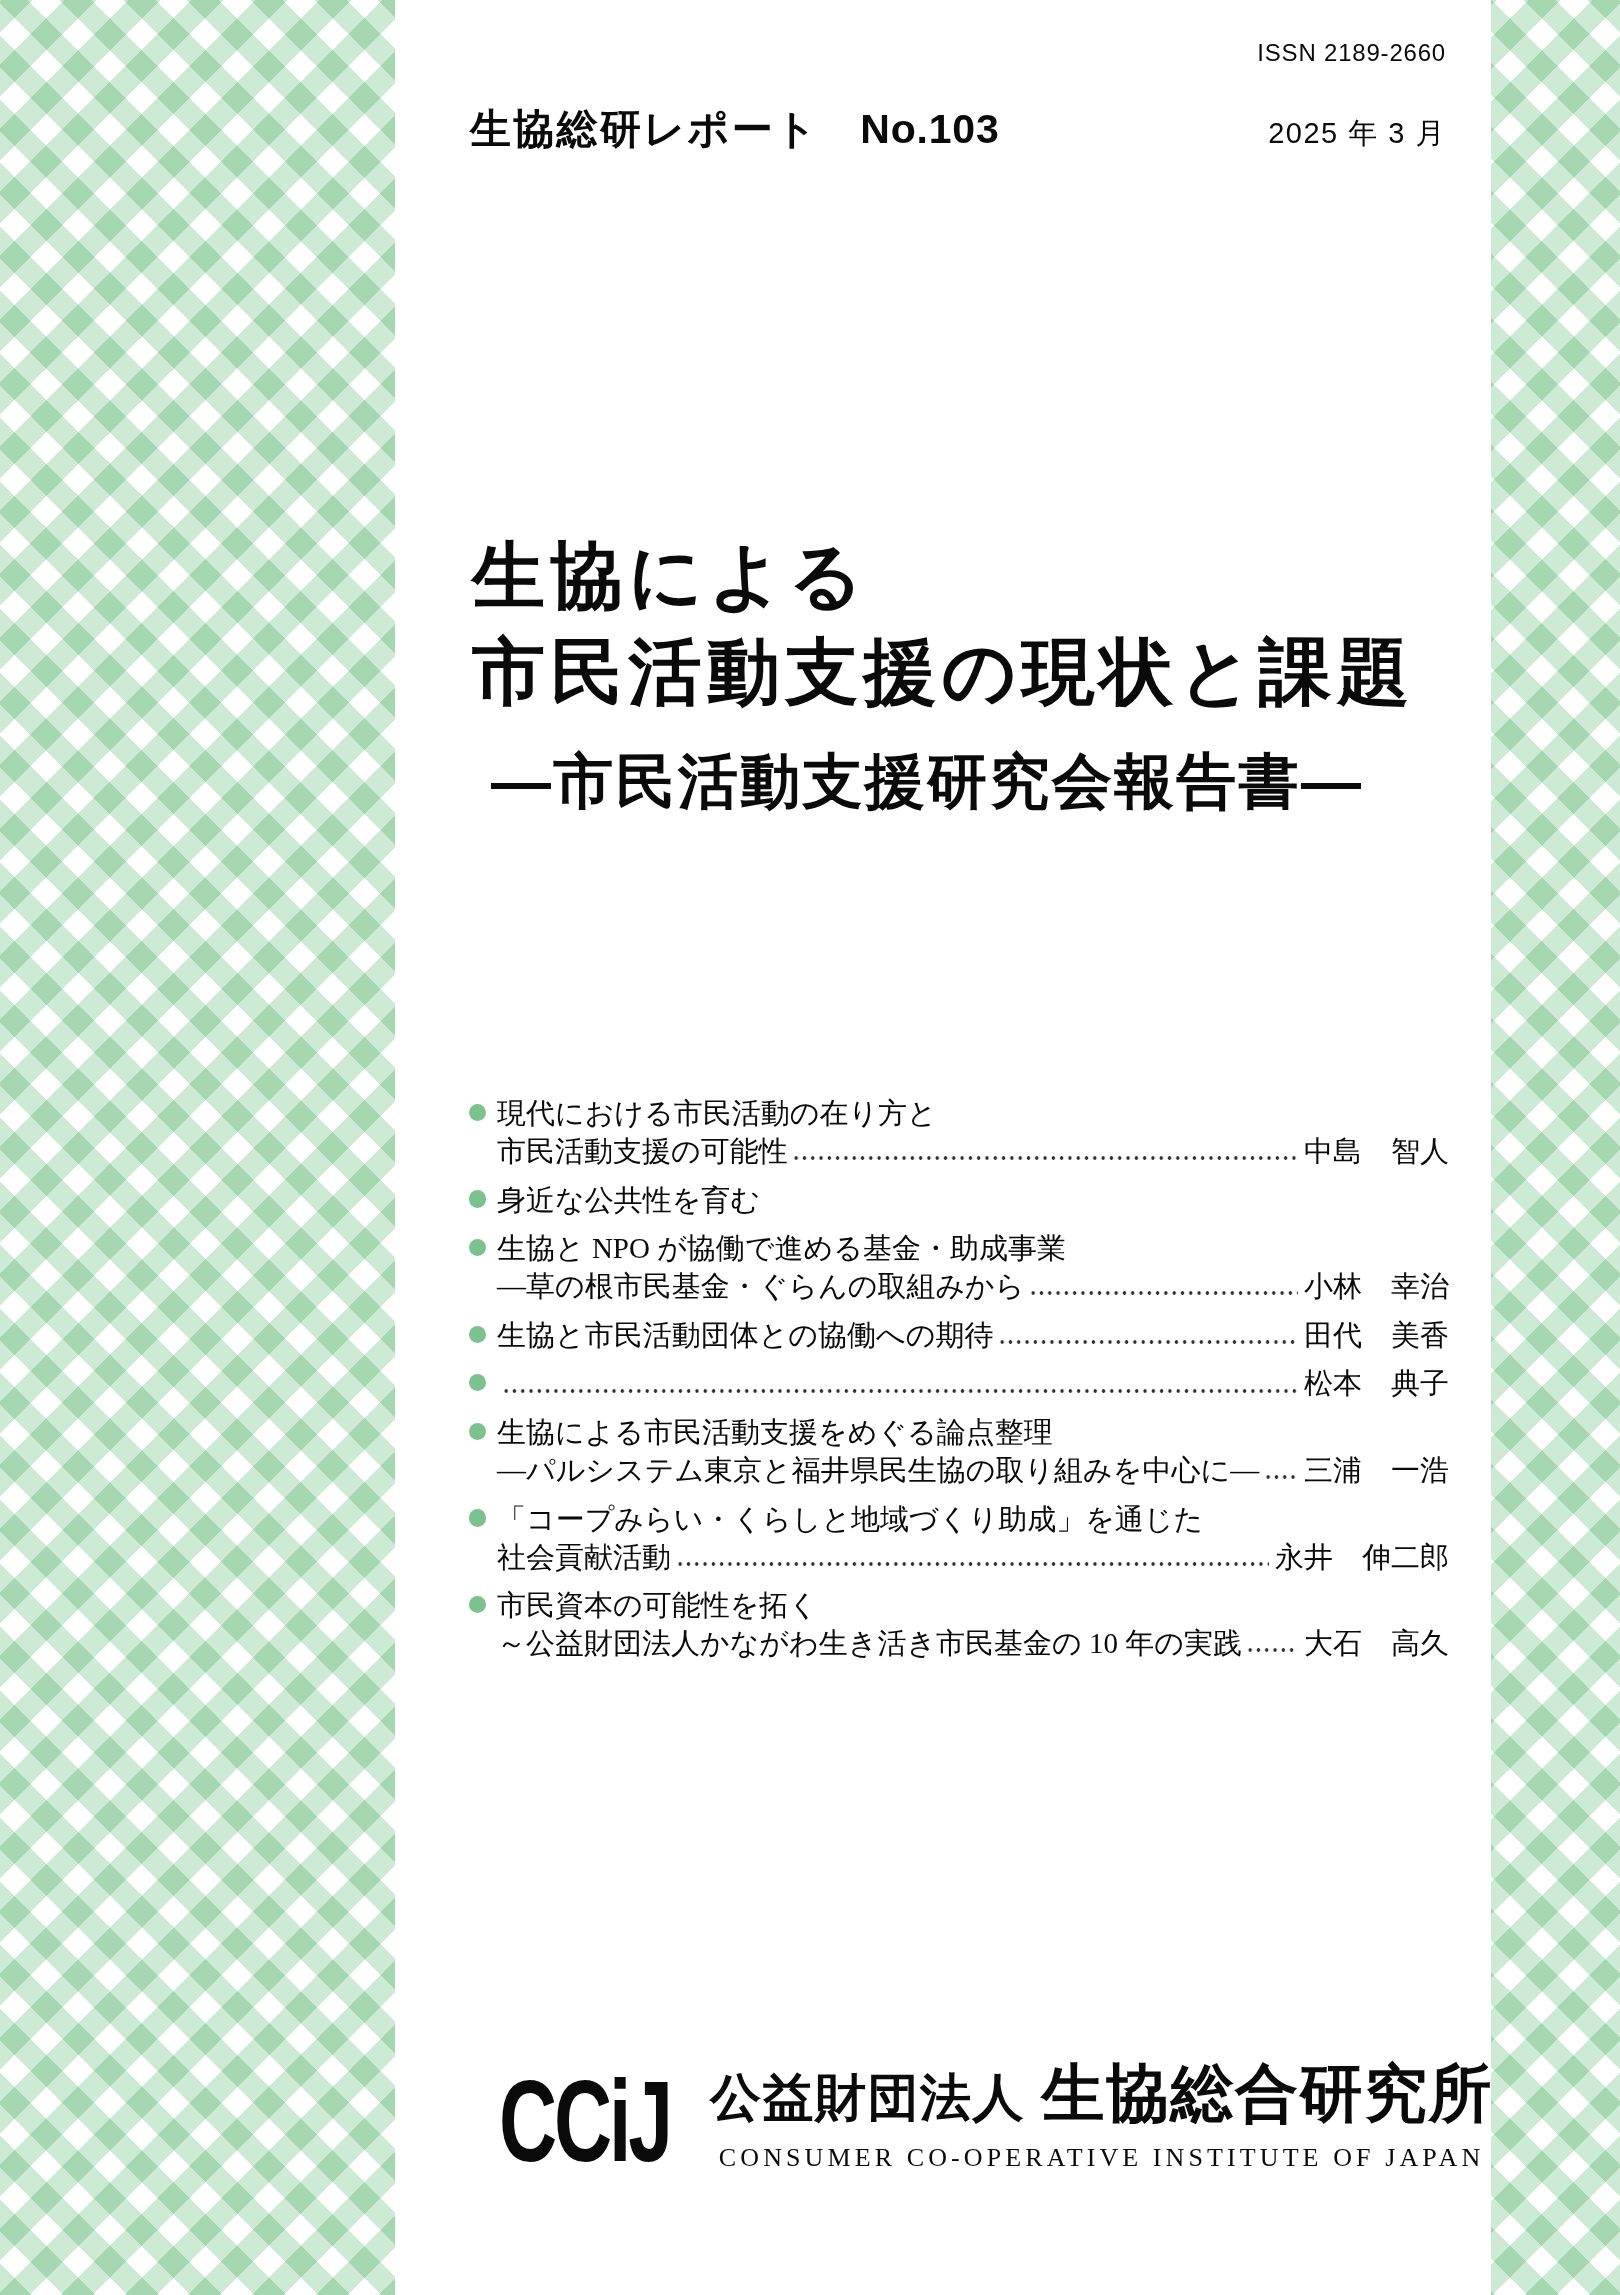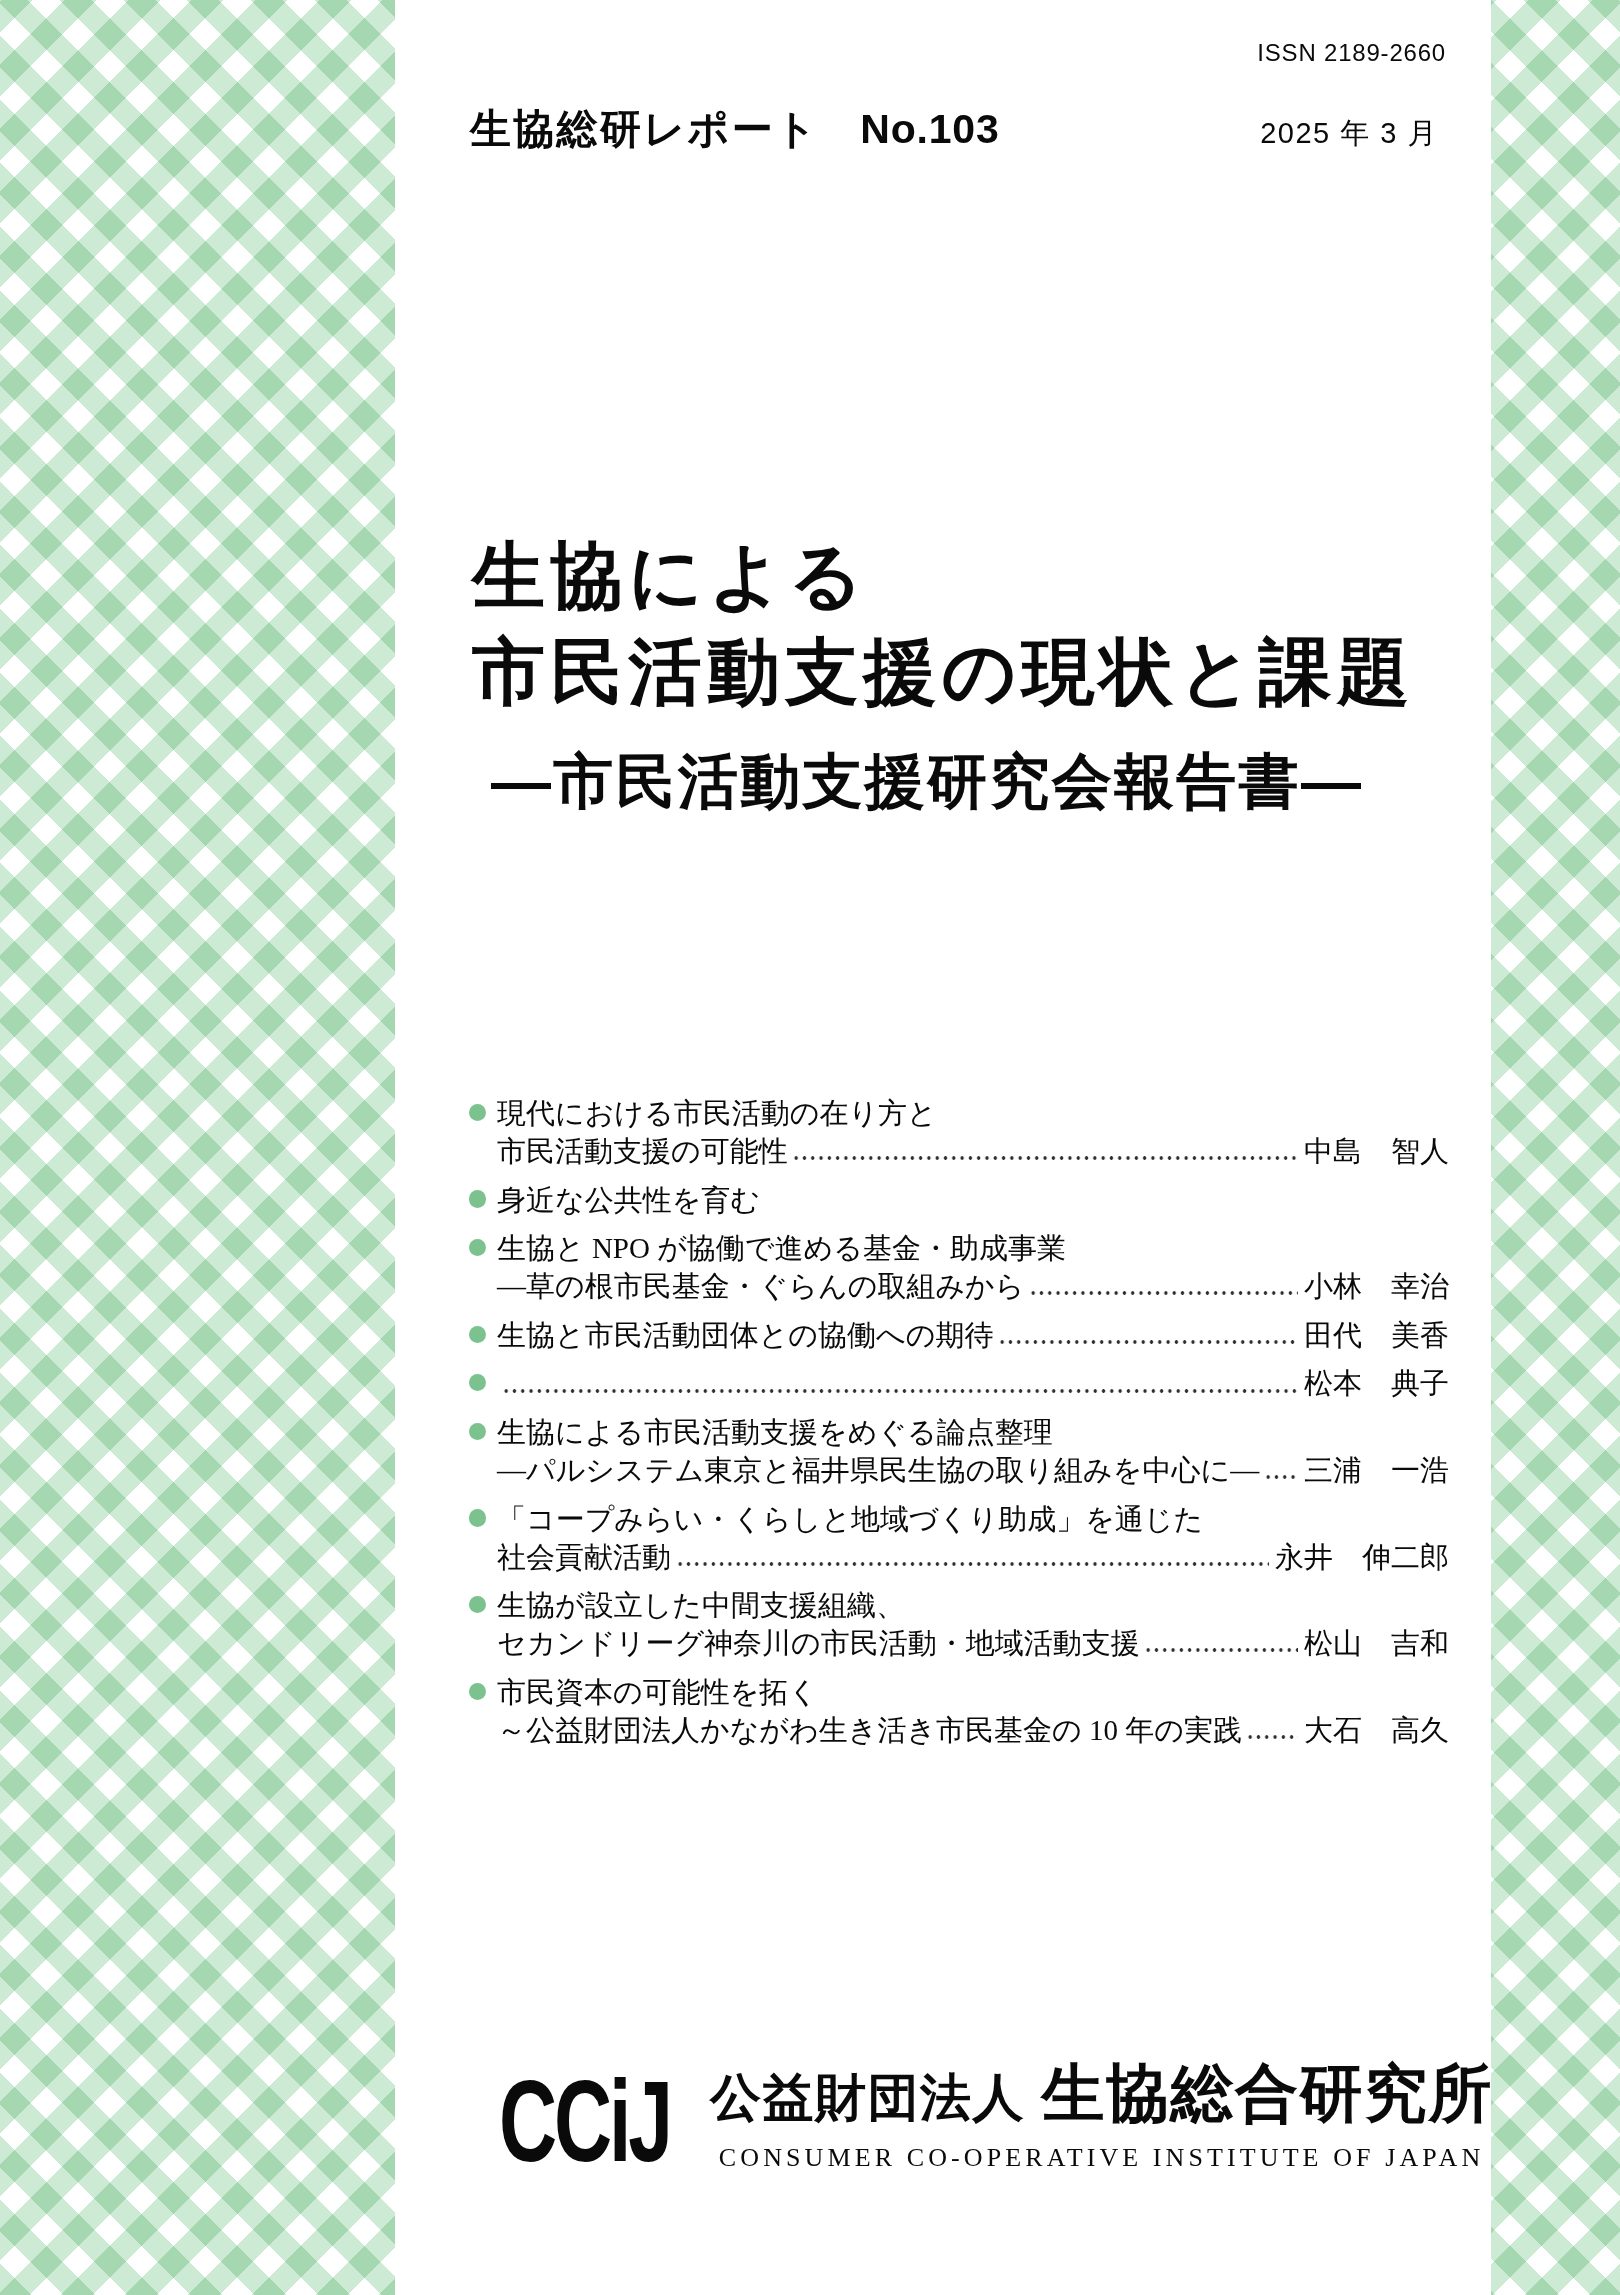--- a/index.html
+++ b/index.html
@@ -20,21 +20,21 @@
   .content {
     position:absolute; left:395px; top:0; width:1096px; height:100%;
     background:#ffffff;
   }
   
   .issn {
     position:absolute; top:39px; right:45px;
     font-size:24px; letter-spacing:0.8px;
   }
   .series-row {
-    position:absolute; left:75px; right:53px; top:102px;
+    position:absolute; left:75px; right:45px; top:102px;
     display:flex; justify-content:space-between; align-items:baseline;
   }
   .series { font-size:41px; font-weight:900; letter-spacing:2.3px; }
   .series .no { margin-left:41px; letter-spacing:0.8px; }
   .pubdate { font-size:29px; letter-spacing:1.5px; }
   
   .title {
     position:absolute; left:77px; top:528px;
     font-size:73px; line-height:1.32; font-weight:900; letter-spacing:5.3px;
   }
@@ -186,33 +186,20 @@
               <span class="toc-text">「コープみらい・くらしと地域づくり助成」を通じた</span>
             </div>
             <div class="toc-line">
               <span class="toc-text">社会貢献活動</span>
               <span class="leader"></span>
               <span class="toc-author">永井　伸二郎</span>
             </div>
           </div>
   </li>
 
-  <li class="toc-item">
-    <span class="bullet"></span>
-    <div class="toc-lines">
-            <div class="toc-line">
-              <span class="toc-text">生協が設立した中間支援組織、</span>
-            </div>
-            <div class="toc-line">
-              <span class="toc-text">セカンドリーグ神奈川の市民活動・地域活動支援</span>
-              <span class="leader"></span>
-              <span class="toc-author">松山　吉和</span>
-            </div>
-          </div>
-  </li>
 
   <li class="toc-item">
     <span class="bullet"></span>
     <div class="toc-lines">
             <div class="toc-line">
               <span class="toc-text">市民資本の可能性を拓く</span>
             </div>
             <div class="toc-line">
               <span class="toc-text">～公益財団法人かながわ生き活き市民基金の 10 年の実践</span>
               <span class="leader"></span>

